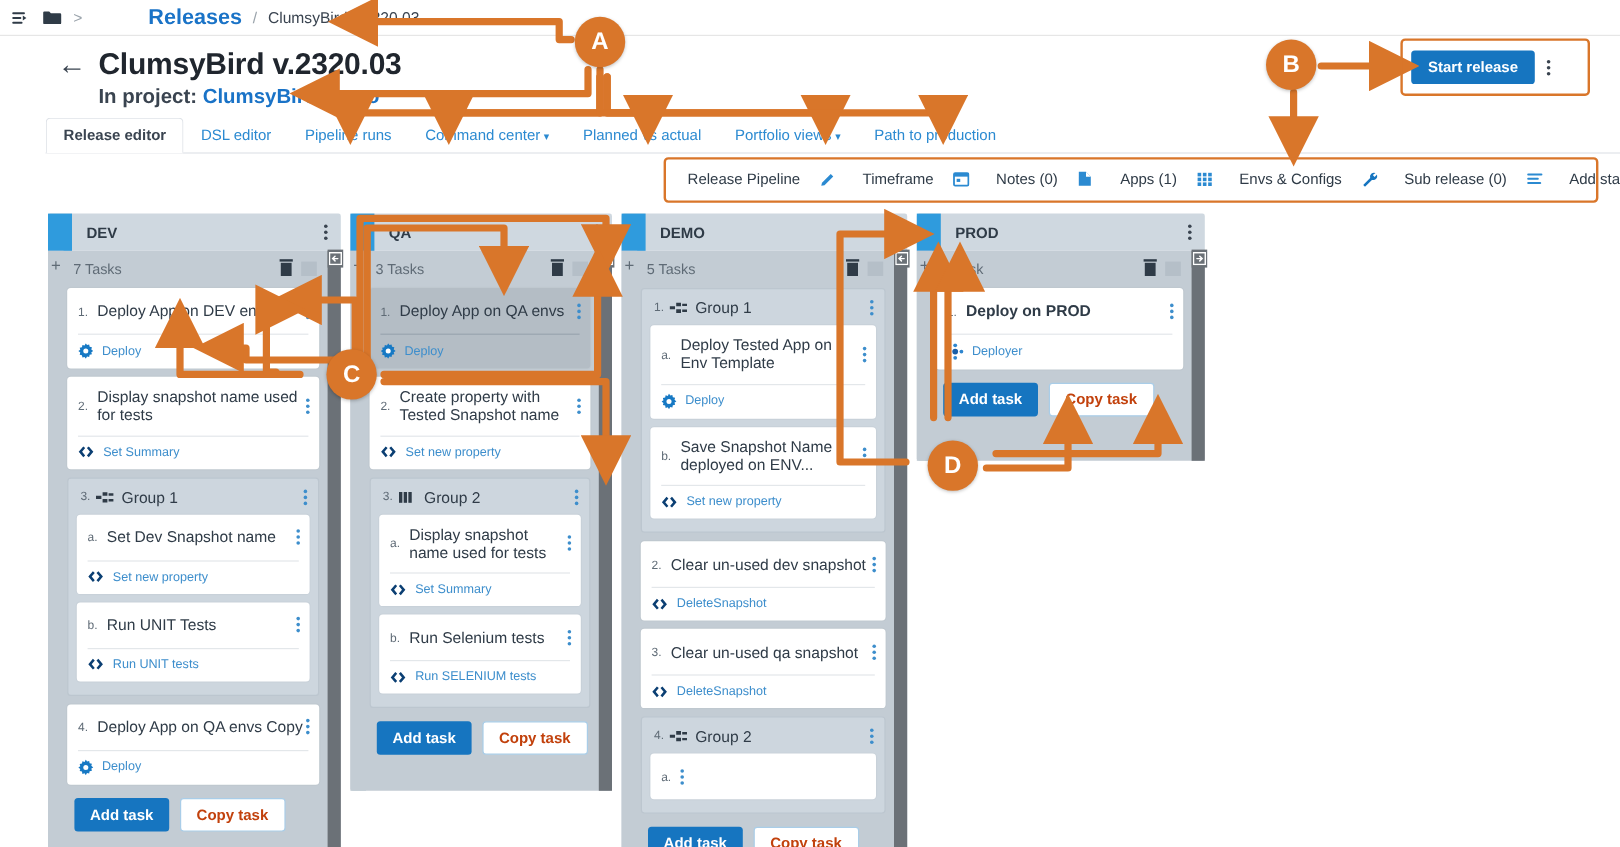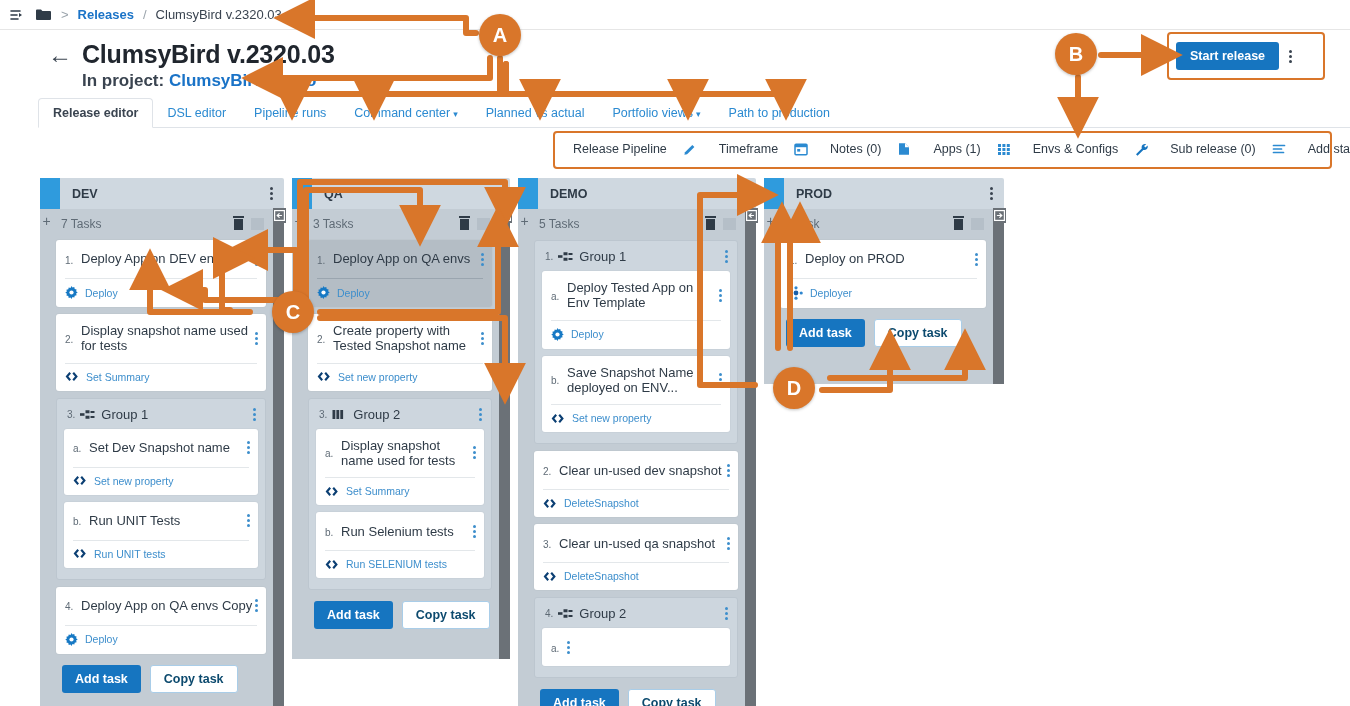--- a/index.html
+++ b/index.html
@@ -14,21 +14,21 @@
   
   .breadcrumb-bar {
     position: absolute; left: 0; top: 0; width: 1350px; height: 30px;
     display: flex; align-items: center; gap: 9px;
     padding-left: 10px;
     border-bottom: 1px solid #e6e6e6;
     background: #fff;
   }
   .bc-icon { display: inline-flex; align-items: center; color: #2f3b47; }
   .bc-sep { color: #9aa3ab; font-size: 13px; }
-  .bc-link { color: #1a73c7; font-size: 13px; font-weight: bold; text-decoration: none; }
+  .bc-link { color: #1a73c7; font-size: 18px; font-weight: bold; text-decoration: none; margin-left: 46px; }
   .bc-current { color: #3a4450; font-size: 13px; }
   .bc-slash { color: #9aa3ab; font-size: 13px; }
 
   
   .title-wrap { position: absolute; left: 48px; top: 40px; }
   .title-row { display: flex; align-items: center; gap: 10px; }
   .back-arrow { color: #3a4450; font-size: 24px; line-height: 1; cursor: pointer; }
   .page-title { font-size: 25px; font-weight: bold; color: #20262e; letter-spacing: -.2px; }
   .subtitle { margin-top: 2px; margin-left: 34px; font-size: 17px; color: #3a4450; font-weight: bold;}
   .subtitle .proj { color: #1a73c7; }
@@ -138,21 +138,21 @@
   .group-ico { margin-right: 6px; display:inline-flex; }
   .group-name { flex: 1; font-size: 13px; color: #2f3b47; }
 
   .col-buttons { display: flex; gap: 9px; padding: 4px 0 0 6px; }
   .btn-add {
     background: #1675c0; color: #fff; border: none; border-radius: 3px;
     font-size: 12.5px; font-weight: bold; padding: 7px 13px; cursor: pointer;
     font-family:"Liberation Sans", sans-serif;
   }
   .btn-copy {
-    background: #fff; color: #0c4a6e; border: 1px solid #a9cde8; border-radius: 3px;
+    background: #fff; color: #c2410c; border: 1px solid #a9cde8; border-radius: 3px;
     font-size: 12.5px; font-weight: bold; padding: 3px 13px; cursor: pointer;
     font-family:"Liberation Sans", sans-serif;
   }
 
   
   .anno { position: absolute; left: 0; top: 0; width: 1350px; height: 706px; pointer-events: none; }
   .badge {
     position: absolute; width: 42px; height: 42px; border-radius: 50%;
     background: #d9762a; color: #fff; font-size: 20px; font-weight: bold;
     display: flex; align-items: center; justify-content: center;
@@ -761,21 +761,21 @@
           <div class="plus-rail" style="min-height: 175px;">+</div>
           <div class="col-inner">
             <div class="tasks-head">
               <span class="tasks-count">1 Task</span>
               <span class="trash"></span>
               <span class="grid-btn"></span>
             </div>
             <div class="task-card">
               <div class="task-top">
                 <span class="task-num">1.</span>
-                <span class="task-title" style="font-weight: normal;">Deploy on PROD</span>
+                <span class="task-title" style="font-weight: bold;">Deploy on PROD</span>
                 <span class="kebab-dots blue">
                   <i></i>
                   <i></i>
                   <i></i>
                 </span>
               </div>
               <div class="task-sep"></div>
               <div class="task-foot">
                 <span class="ic">
                   <svg width="14" height="14" viewBox="0 0 14 14">

